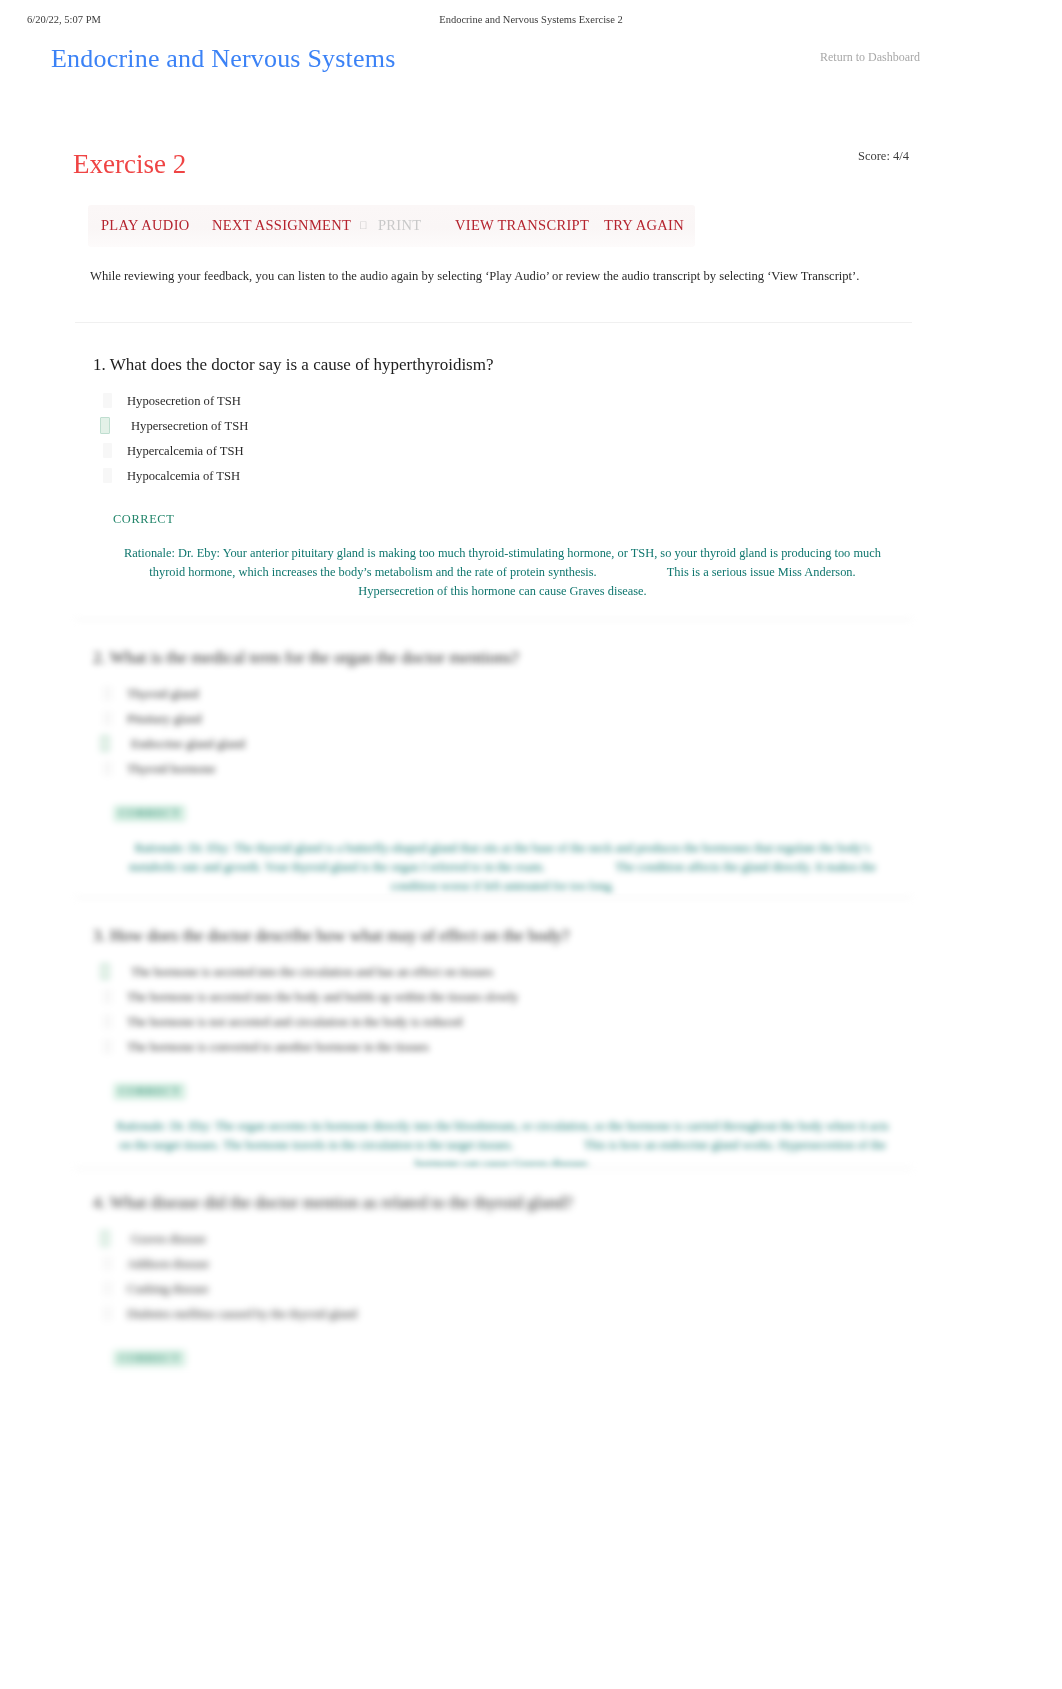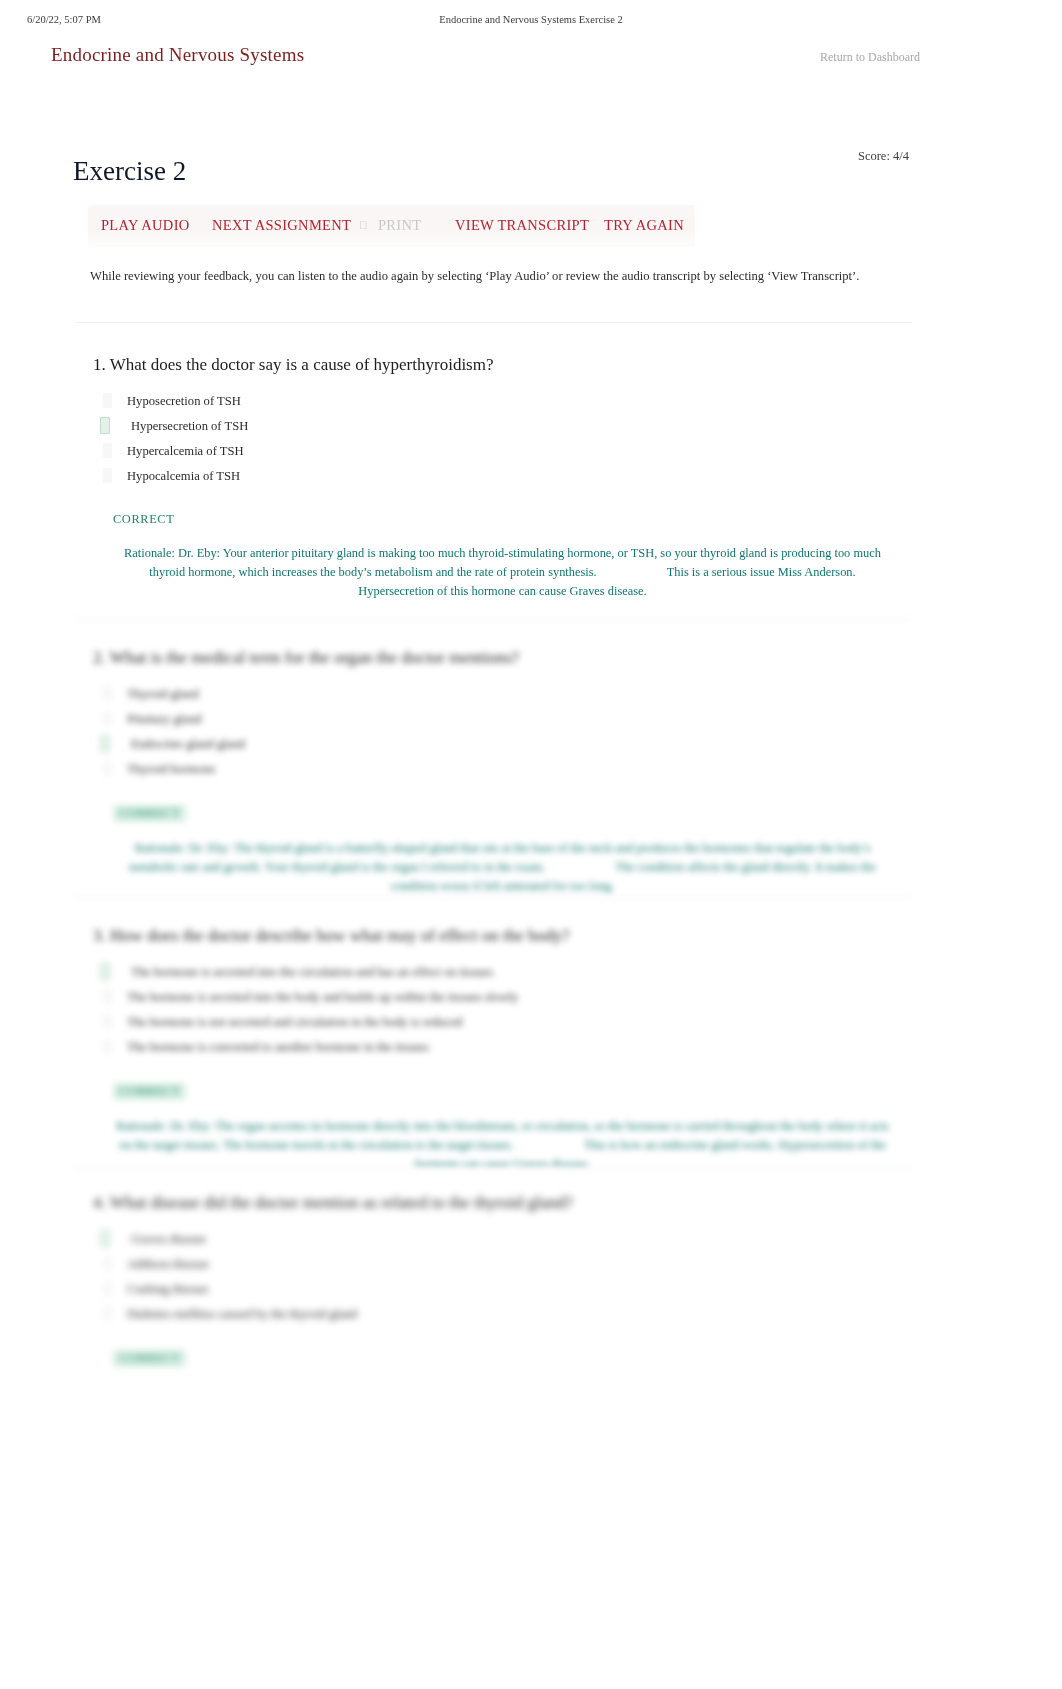--- a/index.html
+++ b/index.html
@@ -47,22 +47,22 @@
     position: absolute;
     top: 44px;
     left: 0;
     width: 1062px;
     height: 42px;
   }
   .brand {
     position: absolute;
     left: 51px;
     top: 0;
-    font-size: 19px;
-    color: #7f1d1d;
+    font-size: 26px;
+    color: #3b82f6;
     letter-spacing: 0.2px;
     white-space: nowrap;
   }
   .return-dashboard {
     position: absolute;
     right: 142px;
     top: 6px;
     font-size: 12px;
     color: #a8a8a8;
     white-space: nowrap;
@@ -73,23 +73,23 @@
   .title-row {
     position: absolute;
     top: 140px;
     left: 0;
     width: 1062px;
     height: 40px;
   }
   .page-title {
     position: absolute;
     left: 73px;
-    top: 16px;
+    top: 9px;
     font-size: 27px;
-    color: #0f172a;
+    color: #ef4444;
     font-weight: normal;
     margin: 0;
     white-space: nowrap;
   }
   .score {
     position: absolute;
     right: 153px;
     top: 9px;
     font-size: 12.5px;
     color: #3d3d3d;

